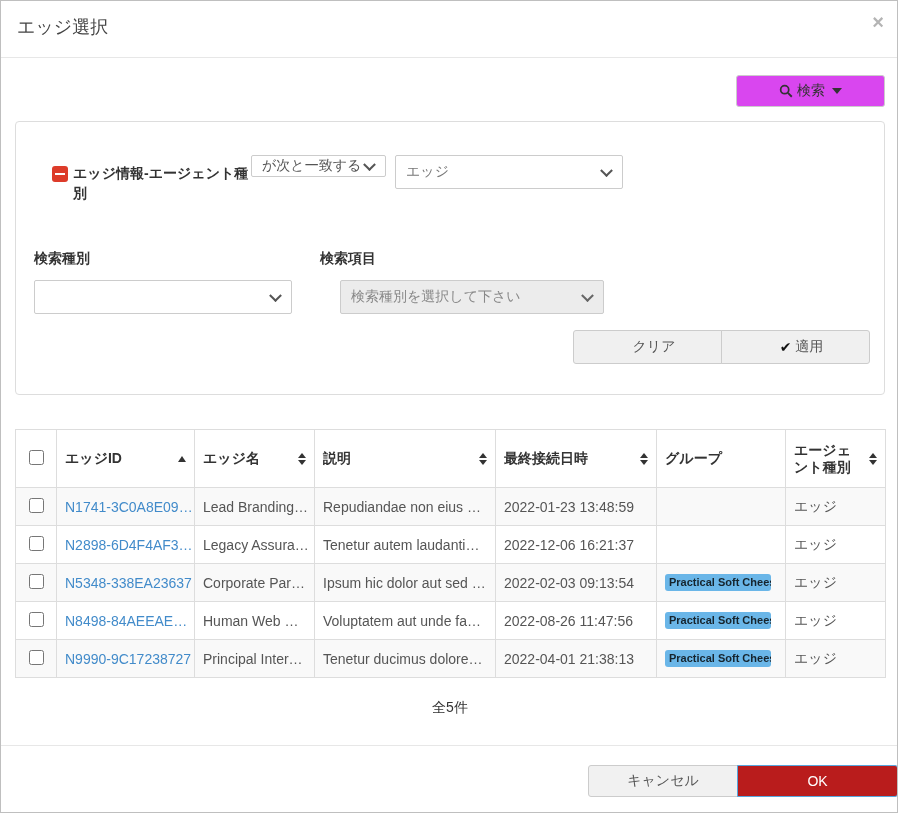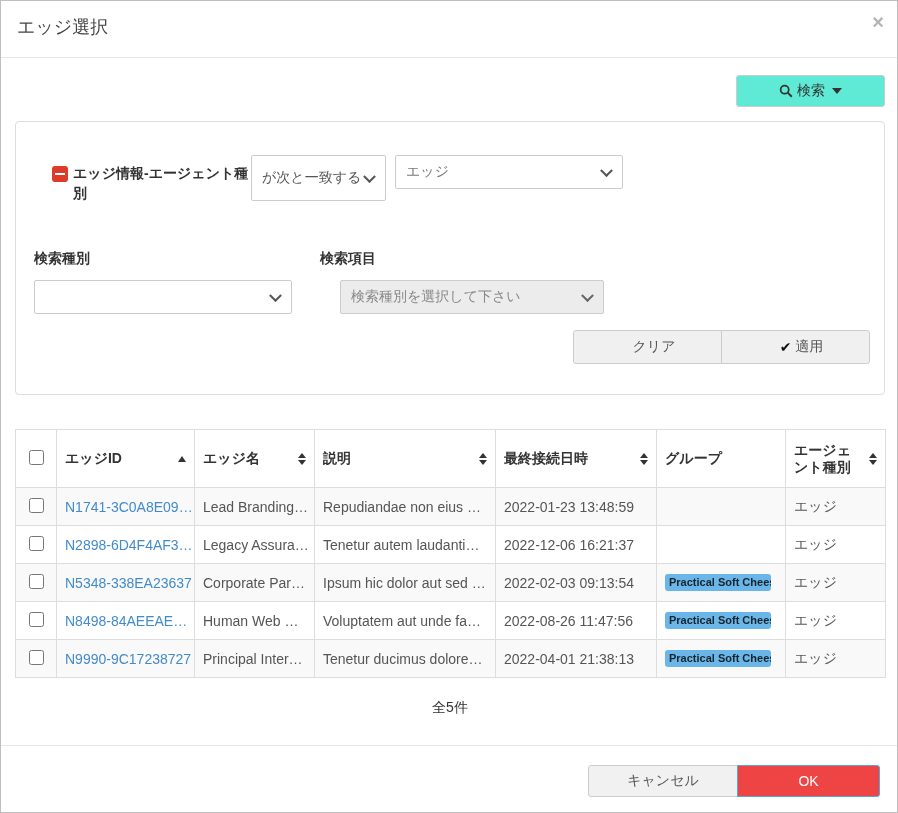--- a/index.html
+++ b/index.html
@@ -7,35 +7,35 @@
   body { font-family:"Liberation Sans","DejaVu Sans",sans-serif; color:#333; }
 
   .modal { position:relative; width:898px; height:813px; background:#fff; border:1px solid #bfbfbf; overflow:hidden; }
 
   
   .modal-header { position:absolute; top:0; left:0; right:0; height:57px; border-bottom:1px solid #e7e7e7; background:#fff; }
   .dialog-title { position:absolute; left:16px; top:14px; font-size:18px; font-weight:normal; color:#444; }
   .close-x { position:absolute; right:13px; top:11px; font-size:20px; line-height:20px; font-weight:bold; color:#b4b4b4; cursor:pointer; }
 
   
-  .search-toggle { position:absolute; top:74px; right:12px; width:149px; height:32px; background:#5eead4; border:1px solid #ccc; border-radius:3px; display:flex; align-items:center; justify-content:center; gap:4px; font-size:14px; color:#333; font-family:inherit; cursor:pointer; }
+  .search-toggle { position:absolute; top:74px; right:12px; width:149px; height:32px; background:#d946ef; border:1px solid #ccc; border-radius:3px; display:flex; align-items:center; justify-content:center; gap:4px; font-size:14px; color:#333; font-family:inherit; cursor:pointer; }
   .caret-down-solid { width:0; height:0; border-left:5px solid transparent; border-right:5px solid transparent; border-top:6px solid #333; display:inline-block; margin-left:3px; }
 
   
   .filter-panel { position:absolute; left:14px; top:120px; width:870px; height:274px; border:1px solid #ddd; border-radius:4px; background:#fff; }
   .remove-icon { position:absolute; left:36px; top:44px; width:16px; height:16px; background:#dd3c2a; border-radius:3px; cursor:pointer; }
   .remove-icon::after { content:""; position:absolute; left:3px; right:3px; top:7px; height:2px; background:#fff; }
   .filter-field-label { position:absolute; left:57px; top:41px; width:176px; font-size:14px; font-weight:bold; line-height:20px; color:#333; }
 
   .sel { position:relative; border:1px solid #ccc; border-radius:2px; background:#fff; display:flex; align-items:center; padding:0 26px 0 10px; font-size:14px; color:#555; cursor:pointer; overflow:hidden; white-space:nowrap; }
   .sel::after { content:""; position:absolute; right:11px; top:50%; width:7px; height:7px; border-right:2px solid #555; border-bottom:2px solid #555; transform:translateY(-65%) rotate(45deg); }
   .sel.disabled { background:#ececec; color:#888; cursor:default; }
   .sel.disabled::after { border-color:#666; }
 
-  .op-select      { position:absolute; left:235px; top:33px;  width:135px; height:46px; }
+  .op-select      { position:absolute; left:235px; top:33px;  width:135px; height:22px; }
   .target-select  { position:absolute; left:379px; top:33px;  width:228px; height:34px; color:#777; }
   .search-type-label { position:absolute; left:18px;  top:128px; font-size:14px; font-weight:bold; }
   .search-item-label { position:absolute; left:304px; top:128px; font-size:14px; font-weight:bold; }
   .search-type-select{ position:absolute; left:18px;  top:158px; width:258px; height:34px; }
   .search-item-select{ position:absolute; left:304px; top:158px; width:264px; height:34px;margin-left:20px; }
 
   .panel-btn { position:absolute; top:208px; height:34px; background:#f0f0f0; border:1px solid #ccc; font-size:14px; color:#555; font-family:inherit; cursor:pointer; display:flex; align-items:center; justify-content:center; gap:4px;padding-left:12px; }
   .clear-btn { left:557px; width:150px; border-radius:3px 0 0 3px; }
   .apply-btn { left:706px; width:149px; border-radius:0 3px 3px 0; margin-left:-1px; }
   .check-glyph { color:#111; font-weight:bold; font-size:14px; }
@@ -56,21 +56,21 @@
   .sort-both::before { content:""; width:0; height:0; border-left:4px solid transparent; border-right:4px solid transparent; border-bottom:5px solid #333; }
   .sort-both::after  { content:""; width:0; height:0; border-left:4px solid transparent; border-right:4px solid transparent; border-top:5px solid #333; }
   .id-link { color:#428bca; text-decoration:none; cursor:pointer; }
   .group-badge { display:inline-block; max-width:106px; overflow:hidden; white-space:nowrap; background:#6ab6e8; color:#16242d; font-size:11px; font-weight:bold; line-height:13px; padding:2px 4px; border-radius:3px; vertical-align:middle; }
 
   .table-summary { position:absolute; left:14px; top:698px; width:870px; text-align:center; font-size:14px; color:#333; }
 
   .footer-divider { position:absolute; left:0; right:0; top:744px; border-top:1px solid #e7e7e7; }
   .footer-btn { position:absolute; top:764px; height:32px; font-size:14px; font-family:inherit; cursor:pointer; display:flex; align-items:center; justify-content:center; }
   .cancel-btn { left:587px; width:150px; background:#f1f1f1; border:1px solid #ccc; color:#555; border-radius:3px 0 0 3px; }
-  .ok-btn { left:736px; width:143px; background:#ef4444; border:1px solid #58a6dd; color:#fff; border-radius:0 3px 3px 0; }
+  .ok-btn { left:736px; width:161px; background:#b91c1c; border:1px solid #58a6dd; color:#fff; border-radius:0 3px 3px 0; }
 </style>
 </head>
 <body>
 
 <div class="modal">
 
   <div class="modal-header">
     <h1 class="dialog-title">エッジ選択</h1>
     <span class="close-x">×</span>
   </div>

